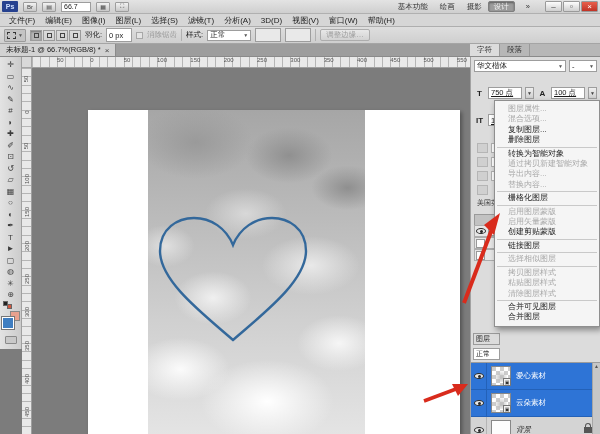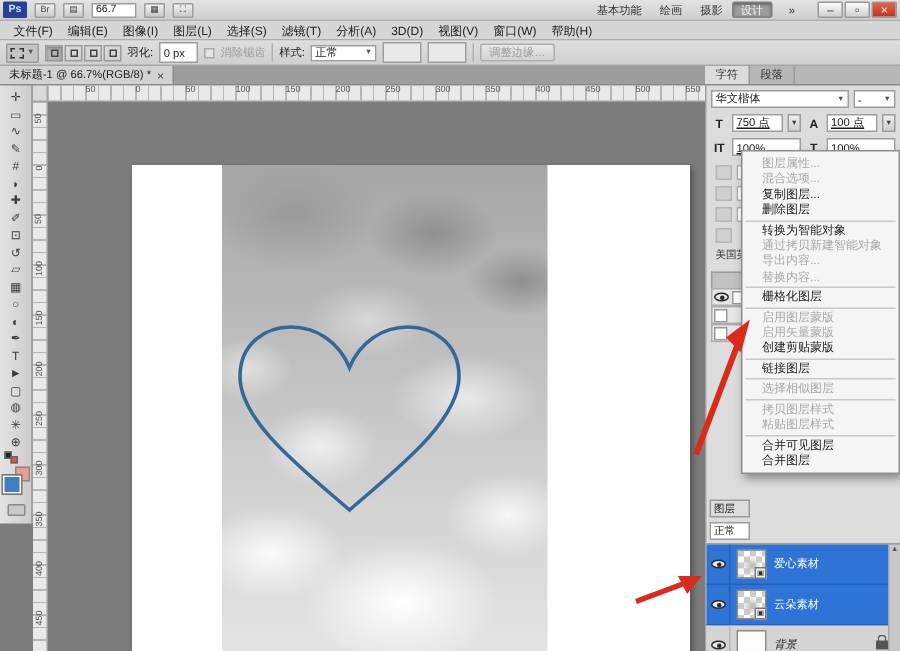--- a/index.html
+++ b/index.html
@@ -85,21 +85,21 @@
       radial-gradient(62px 40px at 65% 14%, #909090 0%, rgba(144,144,144,0) 70%),
       radial-gradient(82px 52px at 22% 10%, #9a9a9a 0%, rgba(154,154,154,0) 70%),
       radial-gradient(52px 32px at 92% 24%, #8f8f8f 0%, rgba(143,143,143,0) 70%),
       linear-gradient(180deg,#a6a6a6 0%, #bcbcbc 35%, #d0d0d0 65%, #e4e4e4 100%);
   }
   .heart-svg { position:absolute; left:2px; top:100px; }
 
   
   .dock { position:absolute; left:470px; top:0; right:0; bottom:0; background:#dcdcdc; border-left:1px solid #a2a2a2; z-index:10; }
   .char-panel { padding:3px 3px 0 3px; }
-  .cp-row { display:flex; align-items:center; gap:3px; margin-bottom:4px; }
+  .cp-row { display:flex; align-items:center; gap:3px; margin-bottom:15px; }
   .cp-select { flex:1; height:12px; background:#fff; border:1px solid #9d9d9d; font-size:7.5px; padding:0 2px; display:flex; align-items:center; justify-content:space-between; }
   .cp-select.narrow { flex:0 0 28px; }
   .cp-icon { width:11px; font-size:8px; font-weight:bold; color:#222; text-align:center; }
   .cp-field { flex:1; height:12px; background:#fff; border:1px solid #9d9d9d; font-size:7.5px; padding:0 2px; display:flex; align-items:center;text-decoration:underline; }
   .cp-drop { width:9px; height:12px; border:1px solid #9d9d9d; background:linear-gradient(#efefef,#cfcfcf); font-size:5px; display:flex; align-items:center; justify-content:center; color:#444; }
   .cp-frag { display:flex; flex-direction:column; gap:4px; padding:2px 0 0 3px; }
   .frag-row { display:flex; gap:3px; align-items:center; }
   .frag-ic { width:11px; height:10px; border:1px solid #b5b5b5; background:#d0d0d0; }
   .frag-fld { width:14px; height:10px; background:#fff; border:1px solid #b0b0b0; }
   .lang { font-size:7px; color:#333; width:26px; overflow:hidden; white-space:nowrap; margin:3px 0 0 3px; }
@@ -444,20 +444,21 @@
         <div class="cm-item disabled">启用图层蒙版</div>
         <div class="cm-item disabled">启用矢量蒙版</div>
         <div class="cm-item">创建剪贴蒙版</div>
         <div class="cm-item sep"></div>
         <div class="cm-item">链接图层</div>
         <div class="cm-item sep"></div>
         <div class="cm-item disabled">选择相似图层</div>
         <div class="cm-item sep"></div>
         <div class="cm-item disabled">拷贝图层样式</div>
         <div class="cm-item disabled">粘贴图层样式</div>
+        <div class="cm-item disabled">清除图层样式</div>
         <div class="cm-item sep"></div>
         <div class="cm-item">合并可见图层</div>
         <div class="cm-item">合并图层</div>
       </div>
 
     <svg class="arrows">
       <g>
         <line x1="464" y1="246" x2="492" y2="172" stroke="#d92b1c" stroke-width="4"></line>
         <polygon points="500,156 484,168 494,178" fill="#d92b1c"></polygon>
       </g>

